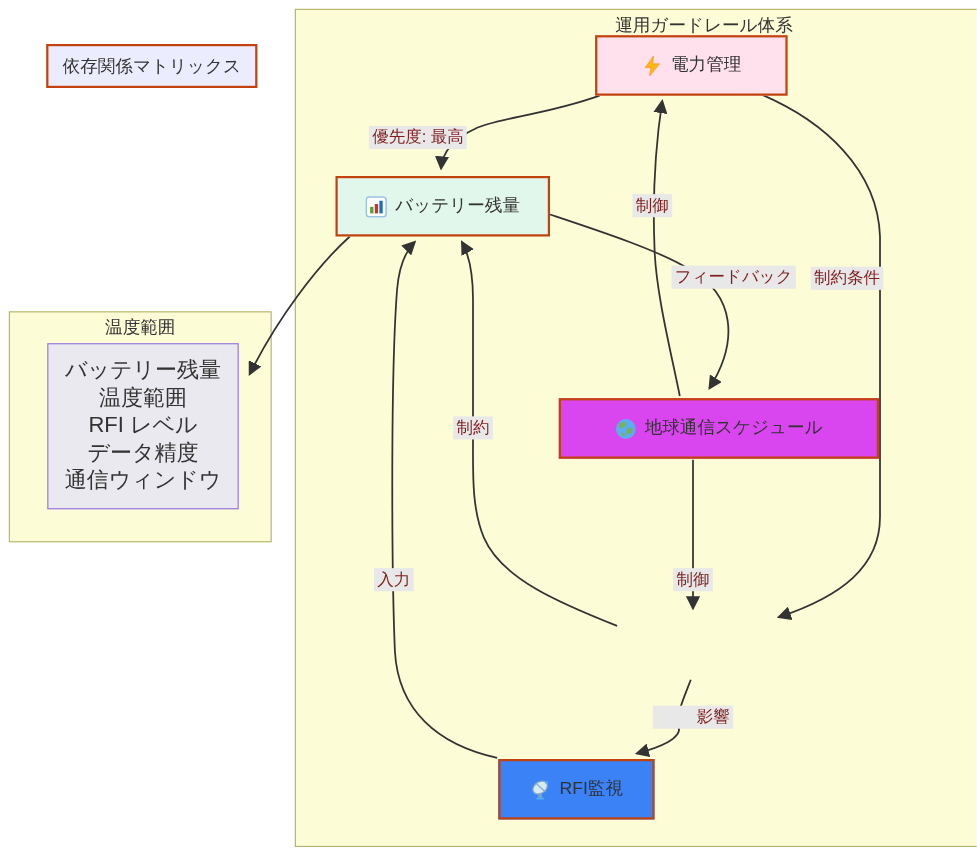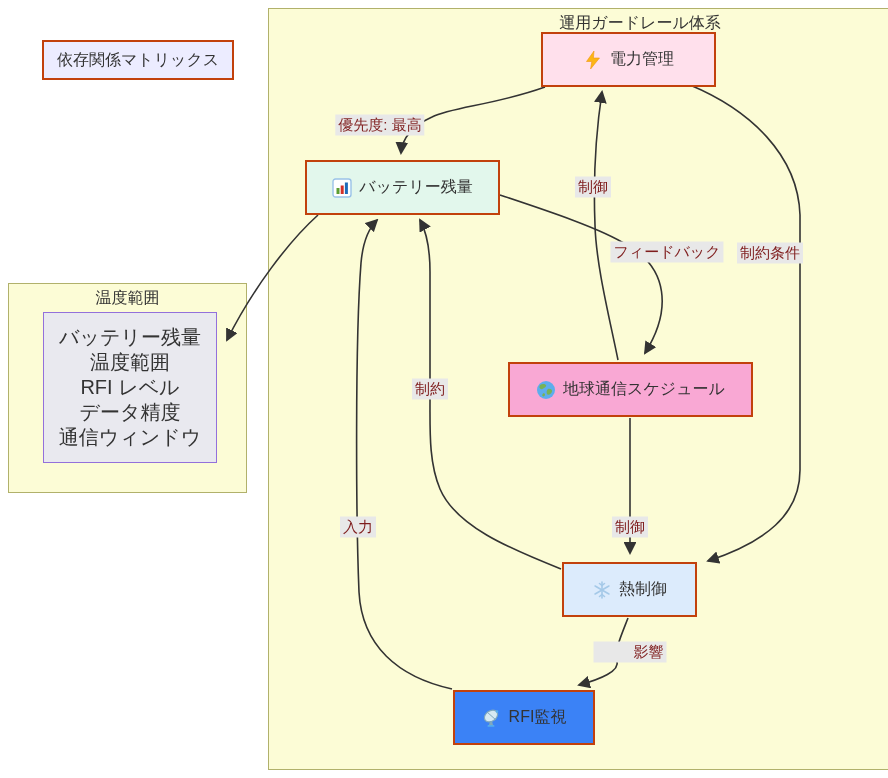--- a/index.html
+++ b/index.html
@@ -84,44 +84,32 @@
       <svg width="20" height="20" viewBox="0 0 20 20">
         <rect x="1" y="1" width="18" height="18" rx="2.5" fill="#ffffff" stroke="#9ac2e8" stroke-width="1.4"></rect>
         <rect x="4.5" y="10" width="3" height="6" fill="#5c9e31"></rect>
         <rect x="8.7" y="7.5" width="3" height="8.5" fill="#d22f27"></rect>
         <rect x="12.9" y="4.5" width="3" height="11.5" fill="#1e6bb8"></rect>
       </svg>
     </span>
     <span>バッテリー残量</span>
   </div>
 
-  <div class="node" style="left:508px;top:362px;width:245px;height:55px;background:#f9a8d4;">
+  <div class="node" style="left:508px;top:362px;width:291px;height:55px;background:#d946ef;">
     <span class="icon">
       <svg width="20" height="20" viewBox="0 0 20 20">
         <circle cx="10" cy="10" r="9" fill="#5dadec"></circle>
         <path d="M4 5 C6 3.5,9 3.5,10 5 C11 6.5,8 8,6.5 9 C5 10,3 8,3.5 6.5 Z" fill="#77b255"></path>
         <path d="M12 9 C14 8.5,16.5 9.5,16 11.5 C15.5 13.5,13 15.5,11.5 14.5 C10 13.5,10.5 10,12 9 Z" fill="#77b255"></path>
         <path d="M7 13.5 C8.5 13,9.5 14,8.8 15.5 C8.2 17,6 16.5,6.2 15 Z" fill="#77b255"></path>
       </svg>
     </span>
     <span>地球通信スケジュール</span>
   </div>
 
-  <div class="node" style="left:562px;top:562px;width:135px;height:55px;background:#dcebfc;">
-    <span class="icon">
-      <svg width="20" height="20" viewBox="0 0 20 20" stroke="#a5c9e8" stroke-width="1.6" stroke-linecap="round" fill="none">
-        <line x1="10" y1="2" x2="10" y2="18"></line>
-        <line x1="3.1" y1="6" x2="16.9" y2="14"></line>
-        <line x1="3.1" y1="14" x2="16.9" y2="6"></line>
-        <path d="M7.5 3.5 L10 5.5 L12.5 3.5"></path>
-        <path d="M7.5 16.5 L10 14.5 L12.5 16.5"></path>
-      </svg>
-    </span>
-    <span>熱制御</span>
-  </div>
 
   <div class="node" style="left:453px;top:690px;width:142px;height:55px;background:#3b82f6;">
     <span class="icon">
       <svg width="20" height="20" viewBox="0 0 20 20">
         <ellipse cx="9" cy="8" rx="7.2" ry="5.2" transform="rotate(-35 9 8)" fill="#d7e9f2" stroke="#7fa8bf" stroke-width="1.2"></ellipse>
         <line x1="5" y1="4" x2="14" y2="12" stroke="#7fa8bf" stroke-width="1"></line>
         <circle cx="15" cy="3.5" r="1.3" fill="#55acee"></circle>
         <path d="M8 13 L10 13 L11 17 L7 17 Z" fill="#7fa8bf"></path>
         <rect x="5.5" y="17" width="7" height="1.8" rx="0.9" fill="#55acee"></rect>
       </svg>

